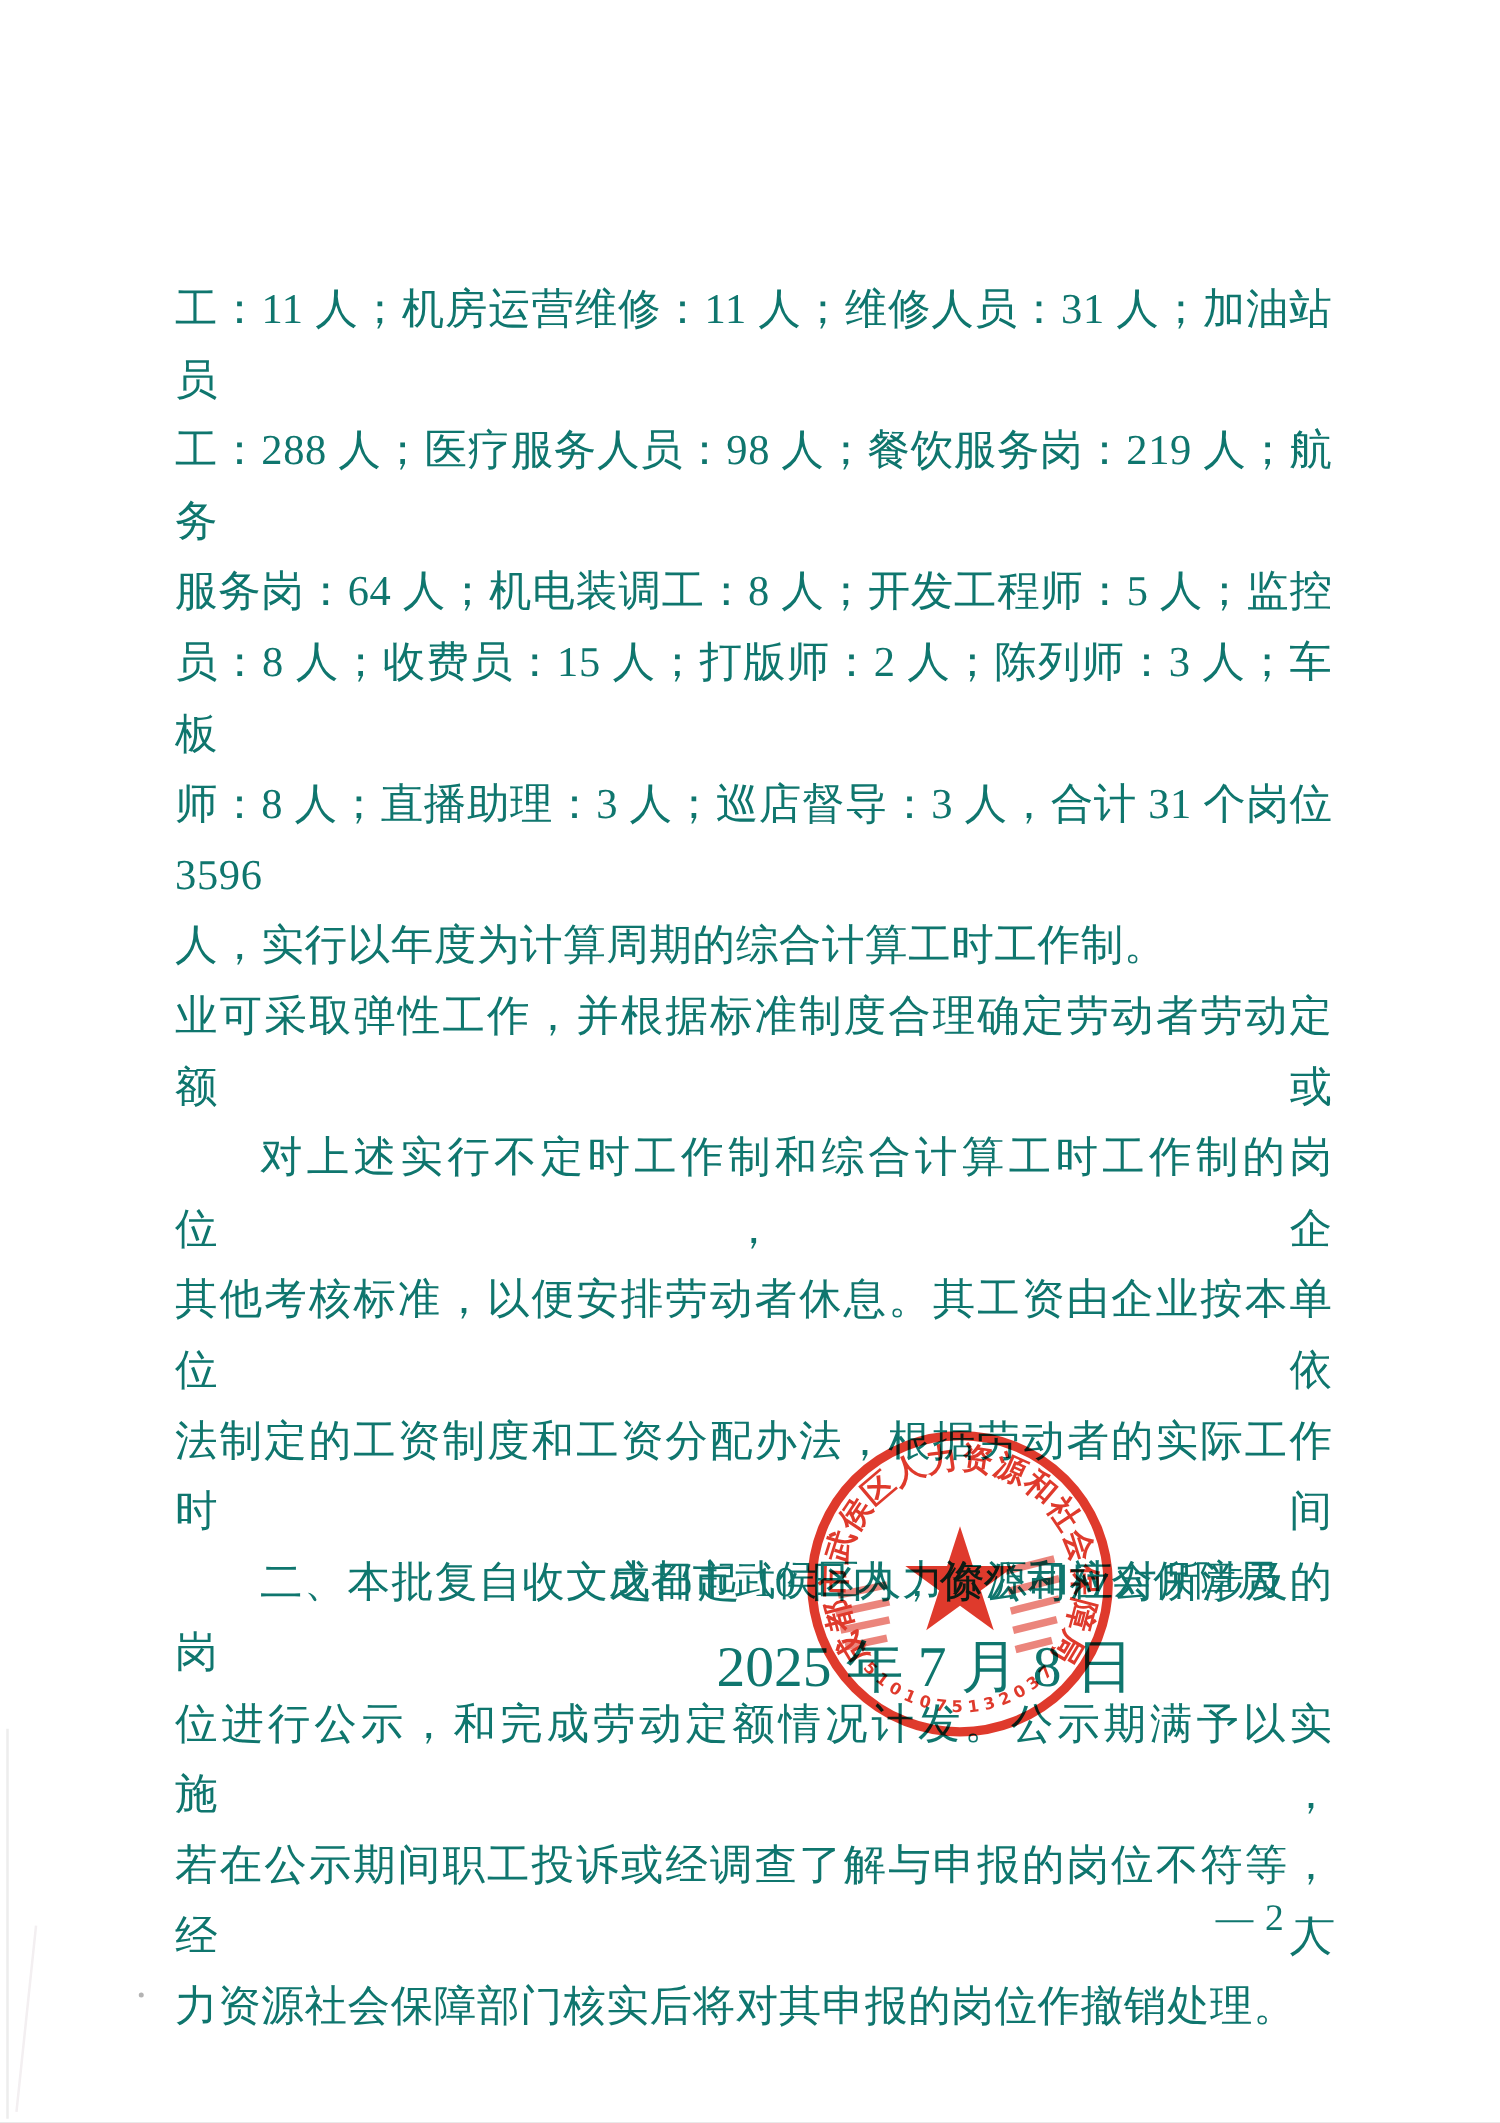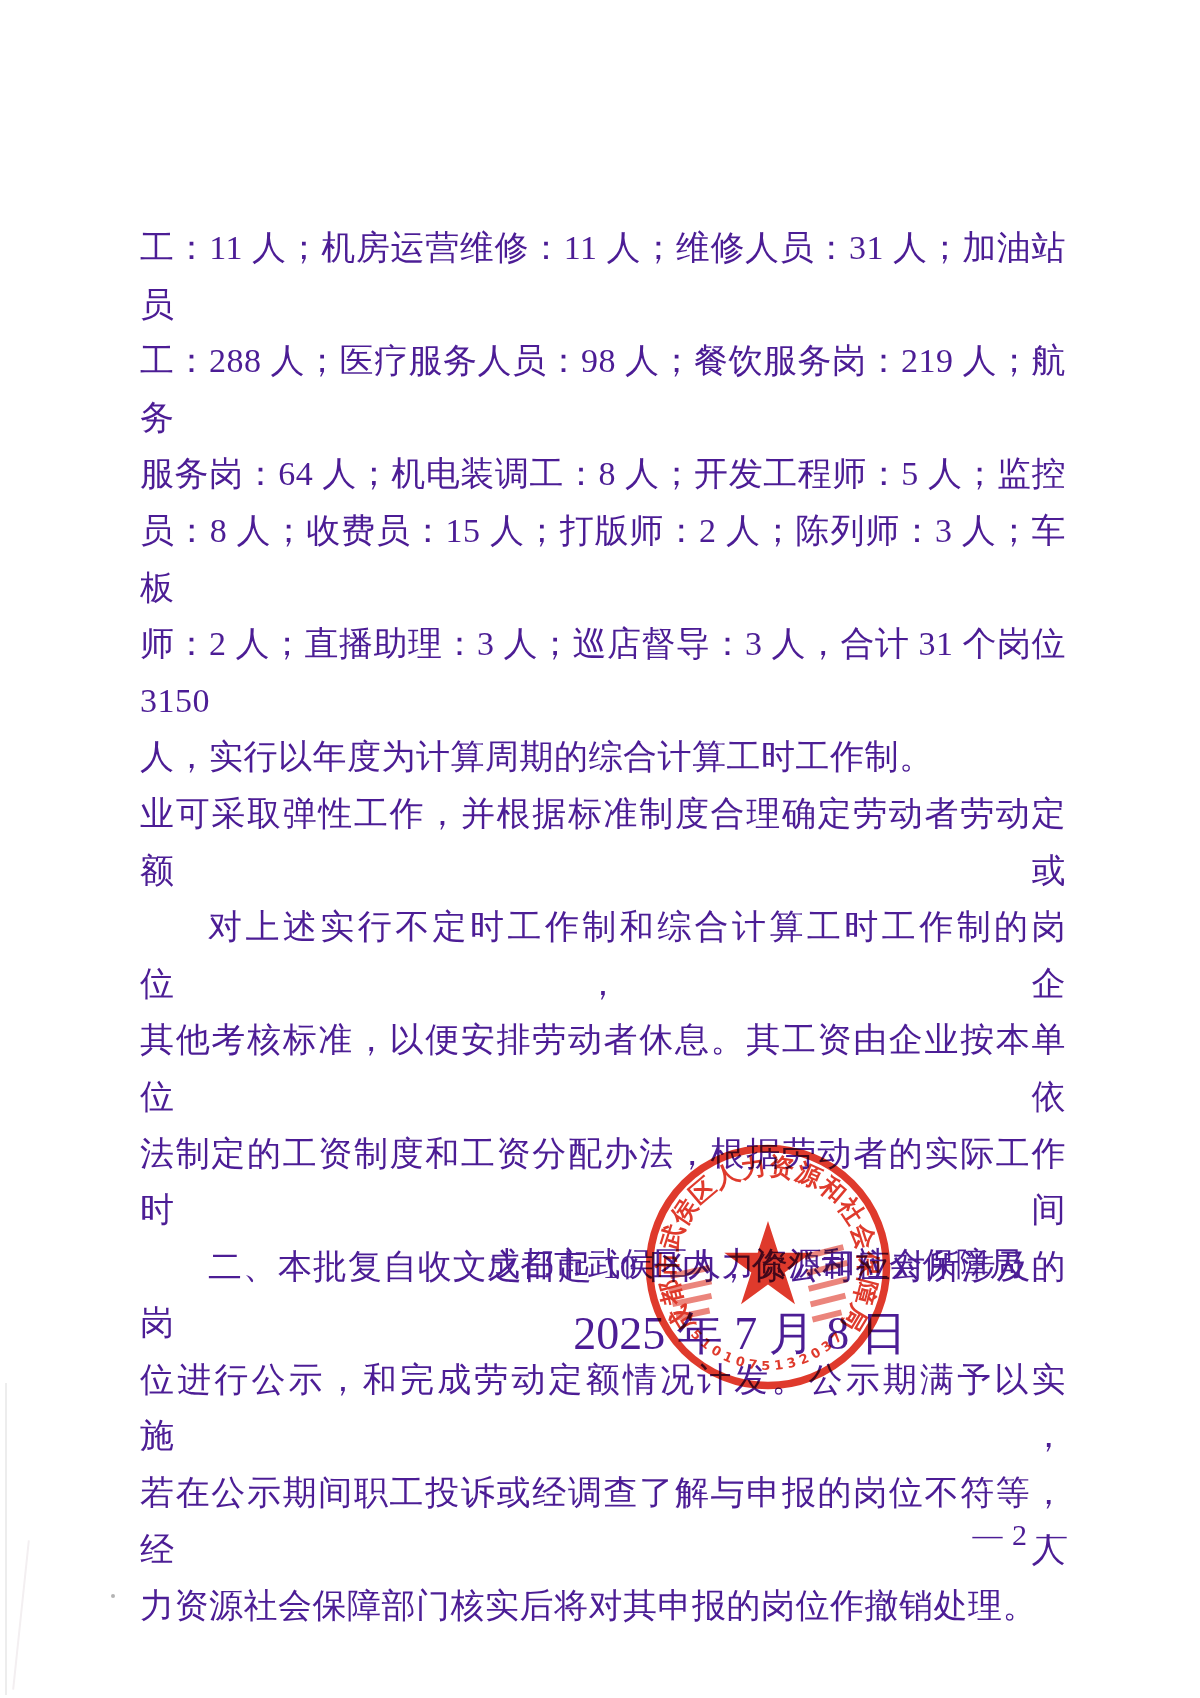--- a/index.html
+++ b/index.html
@@ -3,21 +3,21 @@
 <meta charset="utf-8">
 <style>
   html,body{margin:0;padding:0;background:#d9d9d9;}
   .page{
     position:relative;
     width:1200px;height:1698px;
     margin:0 auto;
     background:#ffffff;
     overflow:hidden;
     font-family:"Liberation Serif","DejaVu Serif",serif;
-    color:#4c1d95;
+    color:#0f766e;
   }
   
   .doc-body{
     position:absolute;
     left:140px;top:220px;width:926px;
     font-size:34px;
     line-height:56.6px;
     letter-spacing:0.5px;
   }
   .line{
@@ -77,21 +77,21 @@
 </head>
 <body>
 
 <div class="page">
 
   <div class="doc-body">
       <div class="line fill">工：11 人；机房运营维修：11 人；维修人员：31 人；加油站员</div>
       <div class="line fill">工：288 人；医疗服务人员：98 人；餐饮服务岗：219 人；航务</div>
       <div class="line fill">服务岗：64 人；机电装调工：8 人；开发工程师：5 人；监控</div>
       <div class="line fill">员：8 人；收费员：15 人；打版师：2 人；陈列师：3 人；车板</div>
-      <div class="line fill">师：2 人；直播助理：3 人；巡店督导：3 人，合计 31 个岗位 3150</div>
+      <div class="line fill">师：8 人；直播助理：3 人；巡店督导：3 人，合计 31 个岗位 3596</div>
       <div class="line">人，实行以年度为计算周期的综合计算工时工作制。</div>
       <div class="line fill">业可采取弹性工作，并根据标准制度合理确定劳动者劳动定额或</div>
       <div class="line fill indent">对上述实行不定时工作制和综合计算工时工作制的岗位，企</div>
       <div class="line fill">其他考核标准，以便安排劳动者休息。其工资由企业按本单位依</div>
       <div class="line fill">法制定的工资制度和工资分配办法，根据劳动者的实际工作时间</div>
       <div class="line fill indent">二、本批复自收文之日起 10 日内，你公司应对所涉及的岗</div>
       <div class="line fill">位进行公示，和完成劳动定额情况计发。公示期满予以实施，</div>
       <div class="line fill">若在公示期间职工投诉或经调查了解与申报的岗位不符等，经人</div>
       <div class="line">力资源社会保障部门核实后将对其申报的岗位作撤销处理。</div>
     </div>

